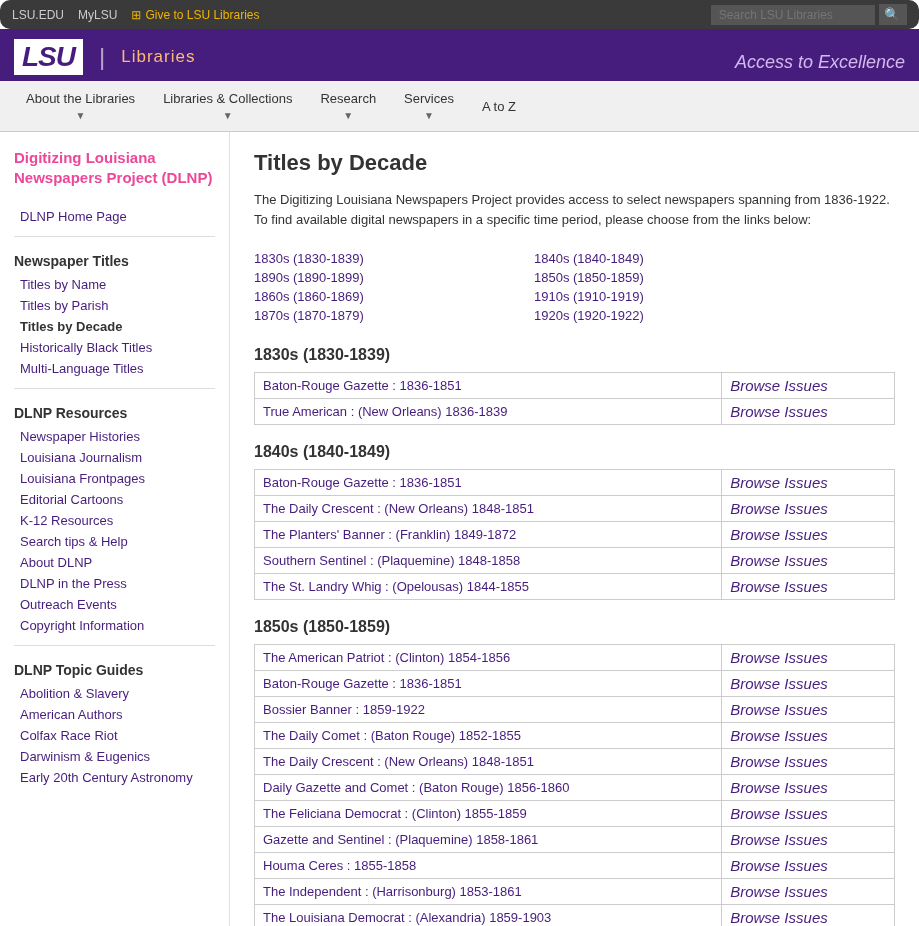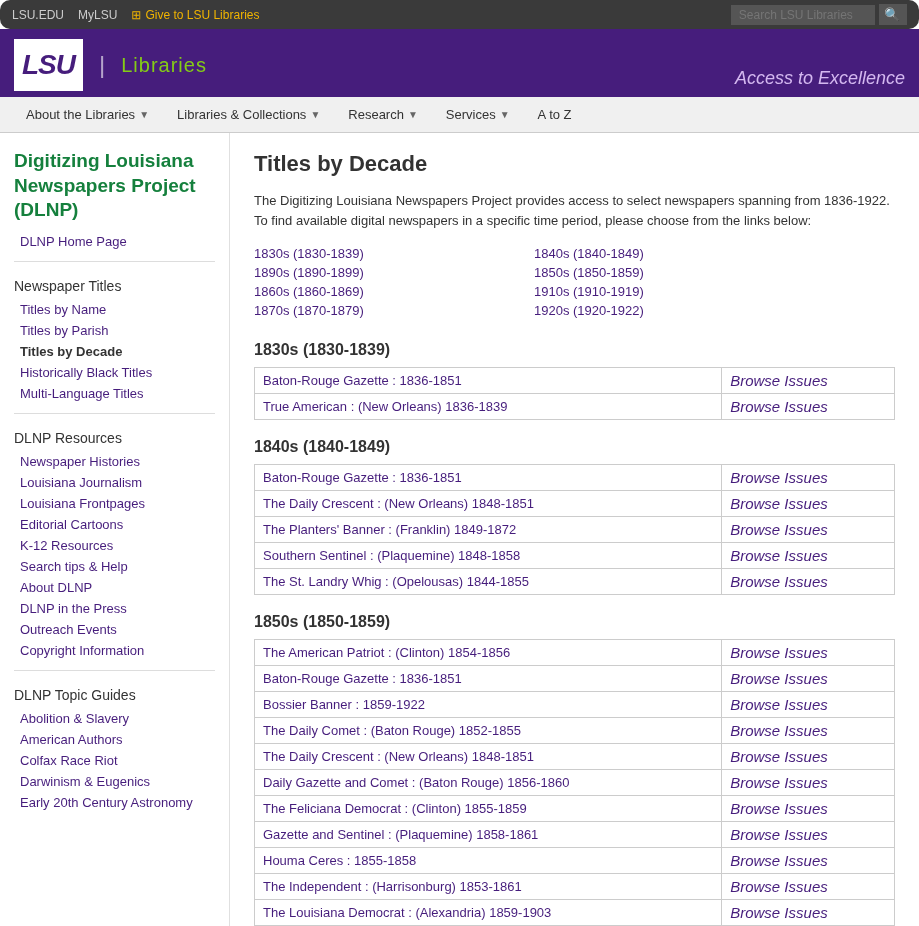--- a/index.html
+++ b/index.html
@@ -19,21 +19,21 @@
     .top-bar-left { display: flex; align-items: center; gap: 14px; }
     .top-bar-left a { color: #ccc; text-decoration: none; font-size: 12px; }
     .top-bar-give { color: #f0b400; font-size: 12px; display: flex; align-items: center; gap: 4px; }
     .top-bar-search { display: flex; align-items: center; gap: 4px; }
     .top-bar-search input {
       background: #555;
       border: none;
       color: #ccc;
       padding: 3px 8px;
       font-size: 12px;
-      width: 144px;
+      width: 164px;
       outline: none;
     }
     .top-bar-search button {
       background: #555;
       border: none;
       color: #ccc;
       padding: 3px 6px;
       cursor: pointer;
       font-size: 13px;
     }
@@ -45,26 +45,26 @@
       display: flex;
       align-items: center;
       justify-content: space-between;
     }
     .header-logo { display: flex; align-items: center; gap: 12px; }
     .logo-lsu {
       background: #fff;
       color: #461d7c;
       font-weight: bold;
       font-size: 28px;
-      padding: 10px 8px;
+      padding: 2px 8px;
       font-style: italic;
       letter-spacing: -1px;
     }
     .logo-sep { color: #fff; font-size: 24px; margin: 0 4px; opacity: 0.6; }
-    .logo-libraries { color: #84cc16; font-size: 20px; font-weight: 300; letter-spacing: 1px; }
+    .logo-libraries { color: #fdba74; font-size: 17px; font-weight: 300; letter-spacing: 1px; }
     .header-tagline { color: #d4b8f0; font-size: 18px; font-style: italic; align-self: flex-end; padding-bottom: 2px; }
 
     
     .nav-bar {
       background: #f0f0f0;
       border-bottom: 1px solid #ccc;
       padding: 0 12px;
       display: flex;
       align-items: center;
       gap: 0;
@@ -72,61 +72,62 @@
     .nav-item {
       display: flex;
       align-items: center;
       gap: 4px;
       padding: 10px 14px;
       font-size: 13px;
       color: #333;
       cursor: pointer;
       white-space: nowrap;
       text-decoration: none;
+      flex-direction: column;
     }
     .nav-arrow { font-size: 10px; color: #666; }
 
     
     .main-layout {
       display: flex;
       min-height: 600px;
     }
 
     
     .sidebar {
       width: 230px;
       min-width: 230px;
       padding: 16px 14px;
       border-right: 1px solid #e0e0e0;
       background: #fff;
     }
     .sidebar-project-title {
-      font-size: 19px;
-      font-weight: bold;
-      color: #15803d;
+      font-size: 15px;
+      font-weight: bold;
+      color: #ec4899;
       line-height: 1.3;
-      margin-bottom: 9px;
+      margin-bottom: 20px;
     }
     .sidebar-link {
       display: block;
       color: #461d7c;
       text-decoration: none;
       padding: 2px 0 2px 6px;
       font-size: 13px;
       margin-bottom: 2px;
     }
     .sidebar-link.active {
       font-weight: bold;
       color: #333;
       text-decoration: none;
       cursor: default;
     }
     .sidebar-section-title {
       font-size: 14px;
-      font-weight: normal;
+      font-weight: bold;
       color: #333;
       margin-top: 16px;
       margin-bottom: 6px;
     }
     .sidebar-divider {
       border: none;
       border-top: 1px solid #ddd;
       margin: 10px 0;
     }
 
@@ -138,21 +139,21 @@
     .page-title {
       font-size: 22px;
       font-weight: bold;
       color: #333;
       margin-bottom: 14px;
     }
     .intro-text {
       font-size: 13px;
       color: #333;
       line-height: 1.5;
-      margin-bottom: 15px;
+      margin-bottom: 21px;
       max-width: 640px;
     }
 
     
     .decade-grid {
       display: grid;
       grid-template-columns: 1fr 1fr;
       gap: 2px 40px;
       margin-bottom: 22px;
       max-width: 520px;

